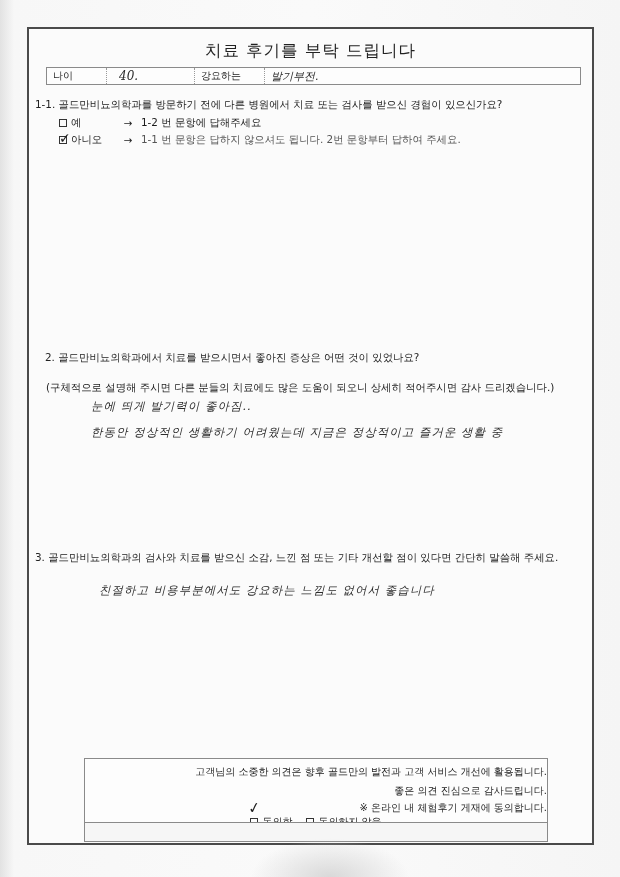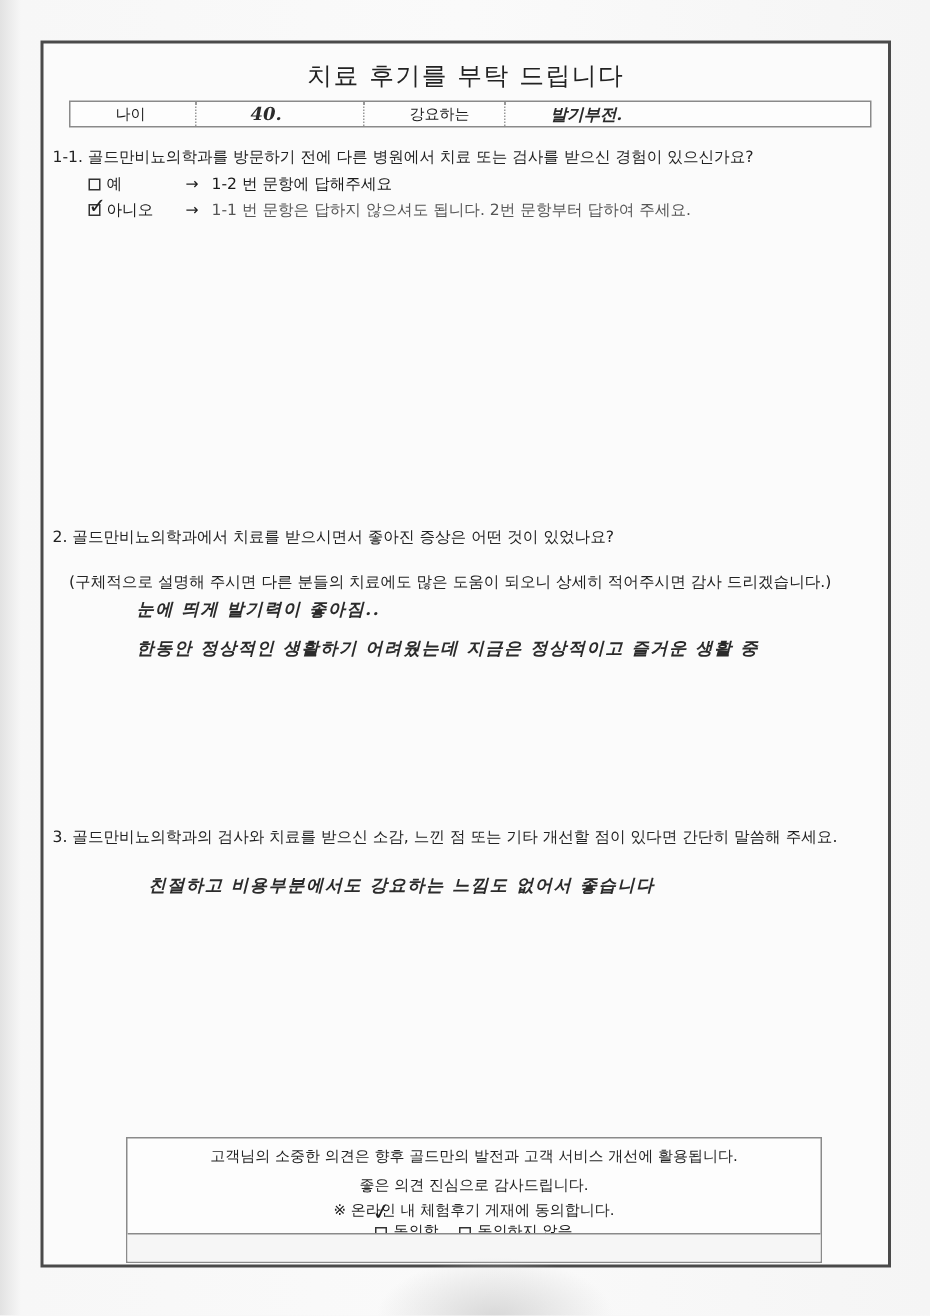--- a/index.html
+++ b/index.html
@@ -22,45 +22,44 @@
     font-size: 16.5px; font-weight: normal; letter-spacing: 1px; color: #222;
   }
   .info-table {
     position: absolute; left: 17px; top: 38px; width: 535px; height: 18px;
     border: 1px solid #8a8a8a; display: flex; box-sizing: border-box;
     font-size: 10px; background: #fdfdfd;
   }
   .info-table .cell {
     border-right: 1px dotted #999; display: flex; align-items: center; padding-left: 6px;
     box-sizing: border-box;
-    margin-left: 24px;
   }
   .info-table .cell:last-child { border-right: none; }
   .hand {
     font-family: "DejaVu Serif", "Liberation Serif", serif; font-style: italic;
-    color: #2b2b2b; font-weight: bold;
+    color: #2b2b2b; font-weight: normal;
   }
   .q { position: absolute; font-size: 10.4px; color: #222; white-space: nowrap; }
   .opt { position: absolute; font-size: 10.4px; white-space: nowrap; display: flex; align-items: center; }
   .chk {
     display: inline-block; width: 8px; height: 8px; border: 1px solid #333;
     margin-right: 4px; position: relative; box-sizing: border-box;
   }
   .tick {
     position: absolute; left: -1px; top: -6px; font-size: 14px; line-height: 1;
     color: #222; font-family: "DejaVu Sans", sans-serif;
   }
   .arrow { display: inline-block; width: 26px; text-align: center; }
   .dimmed { color: #555; }
   .answer { position: absolute; font-size: 11.5px; white-space: nowrap; letter-spacing: 1px; }
   .footer-box {
     position: absolute; left: 55px; top: 729px; width: 464px; height: 84px;
     border: 1px solid #8a8a8a; box-sizing: border-box; background: #fdfdfd;
   }
-  .footer-box .line { text-align: center; font-size: 10px; color: #222; line-height: 19px; }
+  .footer-box .line { text-align: right; font-size: 10px; color: #222; line-height: 19px; }
   .footer-box .first { margin-top: 3px; }
   .footer-box .consent-row { display: flex; justify-content: center; align-items: center; gap: 14px; font-size: 10px; line-height: 14px; }
   .footer-box .consent-opt { display: flex; align-items: center; position: relative; }
   .footer-strip {
     position: absolute; left: 0; right: 0; bottom: 0; height: 18px;
     border-top: 1px solid #8a8a8a; background: #f6f6f6;
   }
   .consent-tick {
     position: absolute; left: -2px; top: -14px; font-size: 15px; color: #222;
     transform: rotate(-10deg); font-family: "DejaVu Sans", sans-serif;
@@ -97,21 +96,21 @@
     <span class="chk">
       <span class="tick">✓</span>
     </span>
     <span style="width:44px">아니오</span>
     <span class="arrow">→</span>
     <span class="dimmed">1-1 번 문항은 답하지 않으셔도 됩니다. 2번 문항부터 답하여 주세요.</span>
   </div>
 
   <div style="position:absolute;left:30px;top:156px;width:510px;height:150px"></div>
 
-  <div class="q" style="left:6px;top:322px">2. 골드만비뇨의학과에서 치료를 받으시면서 좋아진 증상은 어떤 것이 있었나요?</div>
+  <div class="q" style="left:16px;top:322px">2. 골드만비뇨의학과에서 치료를 받으시면서 좋아진 증상은 어떤 것이 있었나요?</div>
   <div class="q" style="left:17px;top:352px">(구체적으로 설명해 주시면 다른 분들의 치료에도 많은 도움이 되오니 상세히 적어주시면 감사 드리겠습니다.)</div>
   <div class="answer hand" style="left:62px;top:396px">한동안 정상적인  생활하기 어려웠는데  지금은 정상적이고 즐거운 생활 중</div>
   <div class="answer hand" style="left:62px;top:370px">눈에 띄게   발기력이 좋아짐..</div>
 
   <div class="q" style="left:6px;top:522px">3. 골드만비뇨의학과의 검사와 치료를 받으신 소감, 느낀 점 또는 기타 개선할 점이 있다면 간단히 말씀해 주세요.</div>
   <div class="answer hand" style="left:70px;top:554px">친절하고  비용부분에서도  강요하는  느낌도 없어서   좋습니다</div>
 
   <div class="footer-box">
     <div class="line first">고객님의 소중한 의견은 향후 골드만의 발전과 고객 서비스 개선에 활용됩니다.</div>
     <div class="line">좋은 의견 진심으로 감사드립니다.</div>

